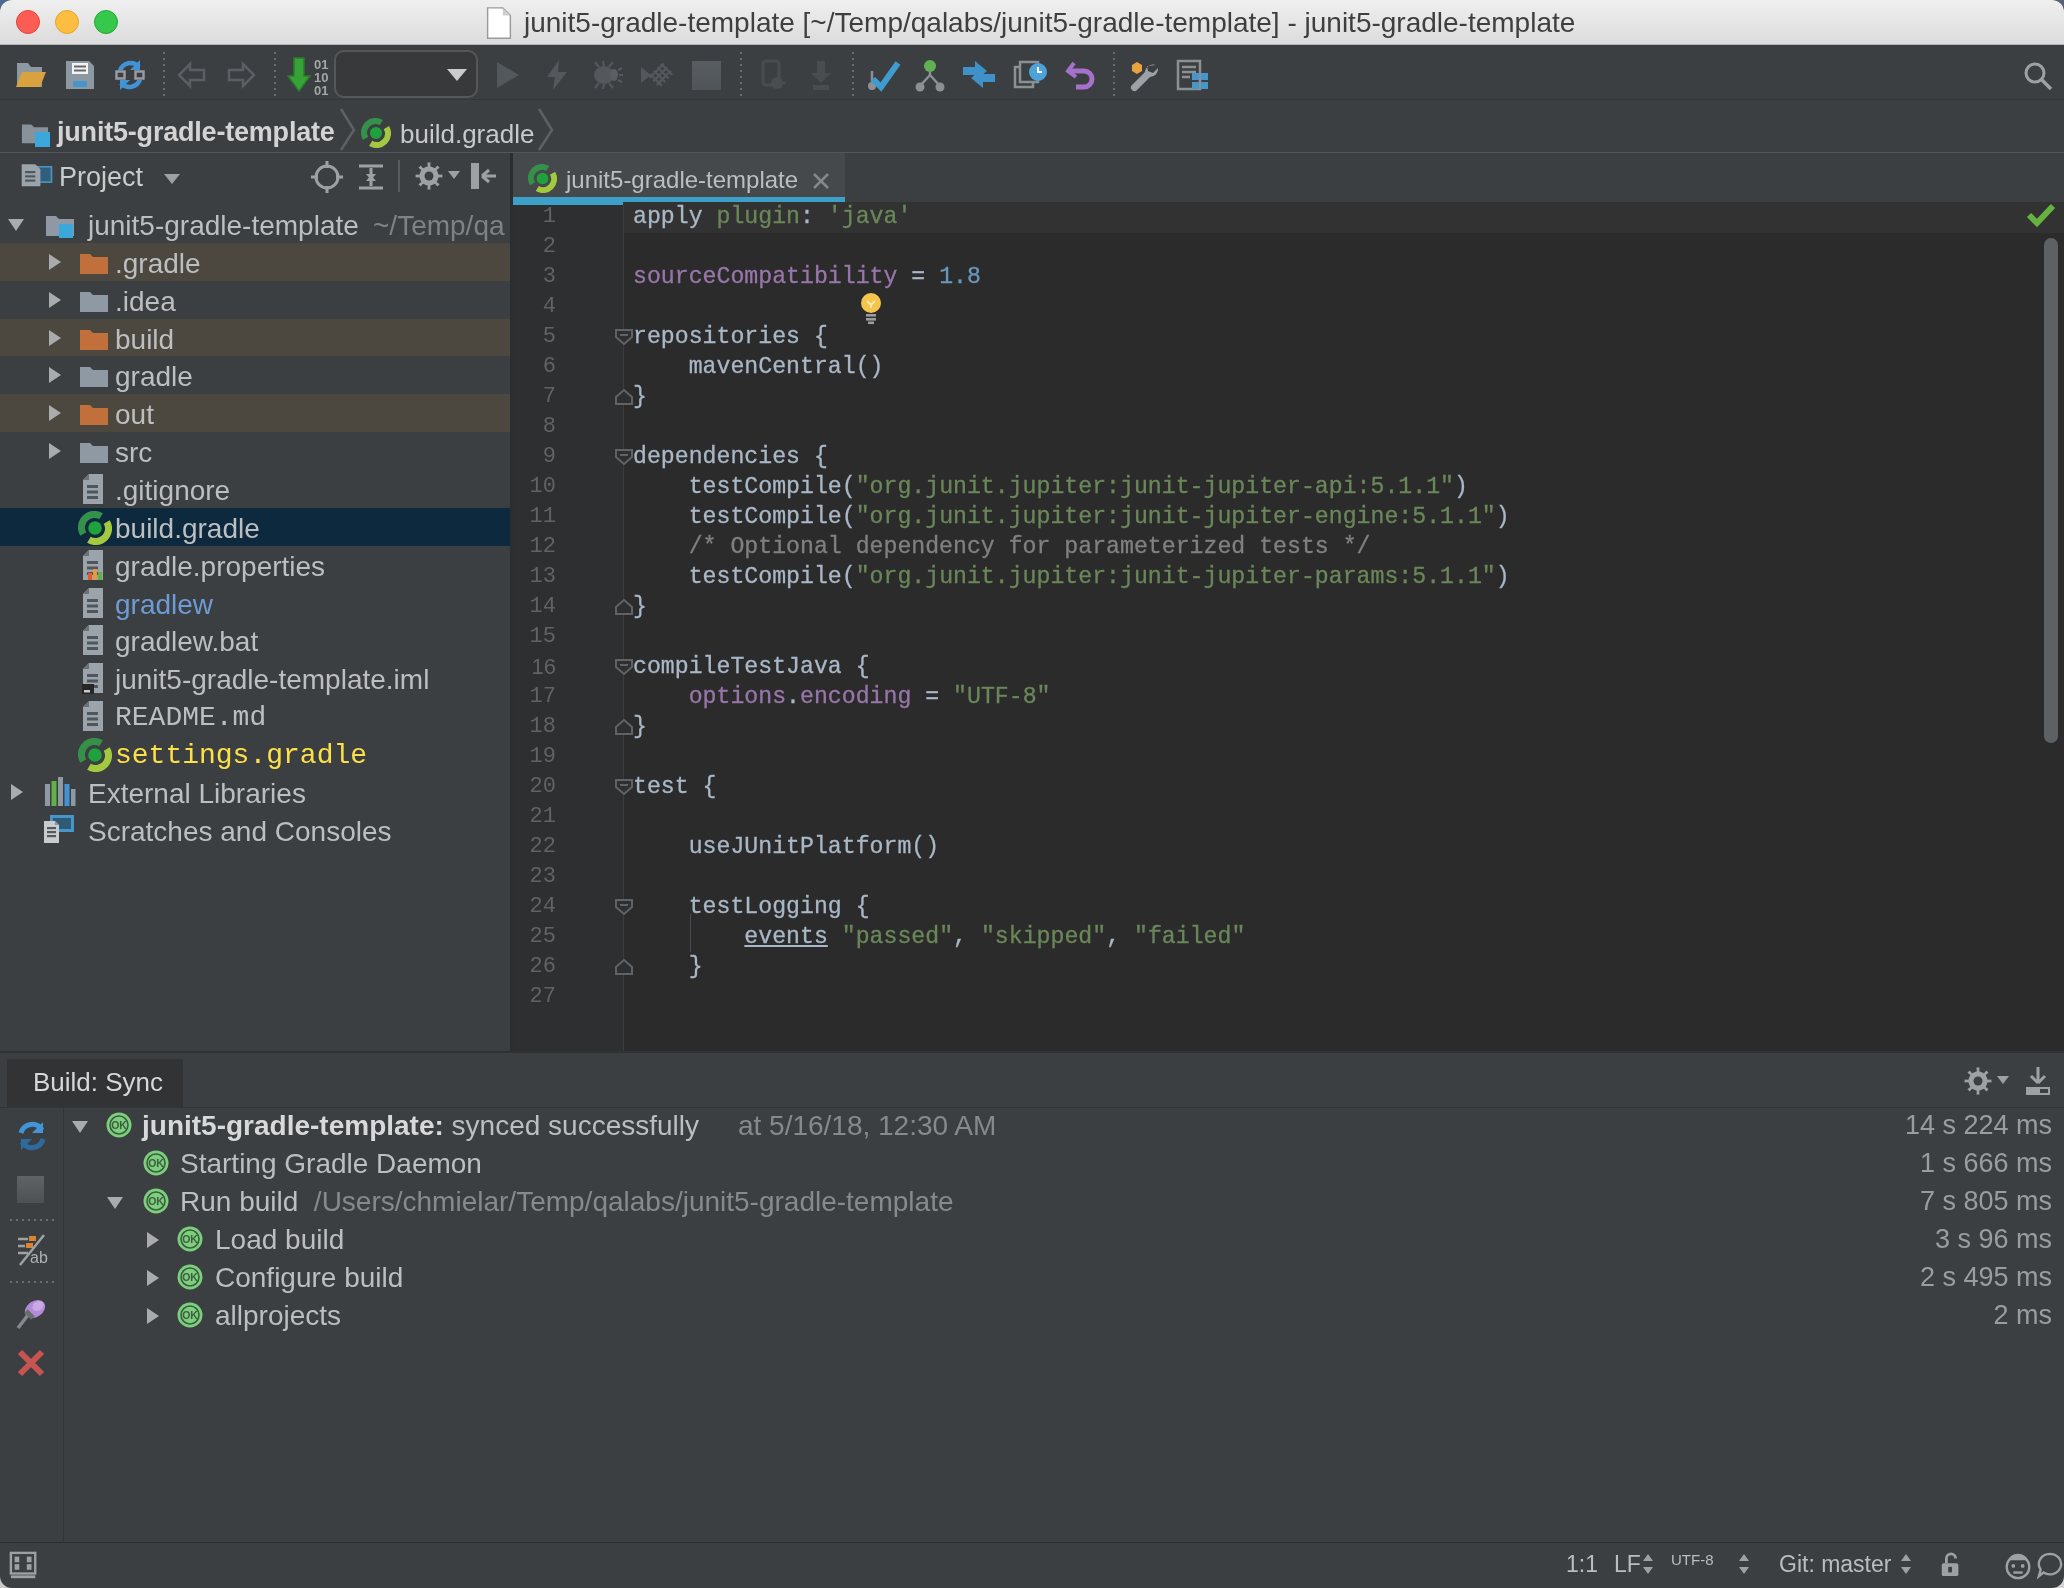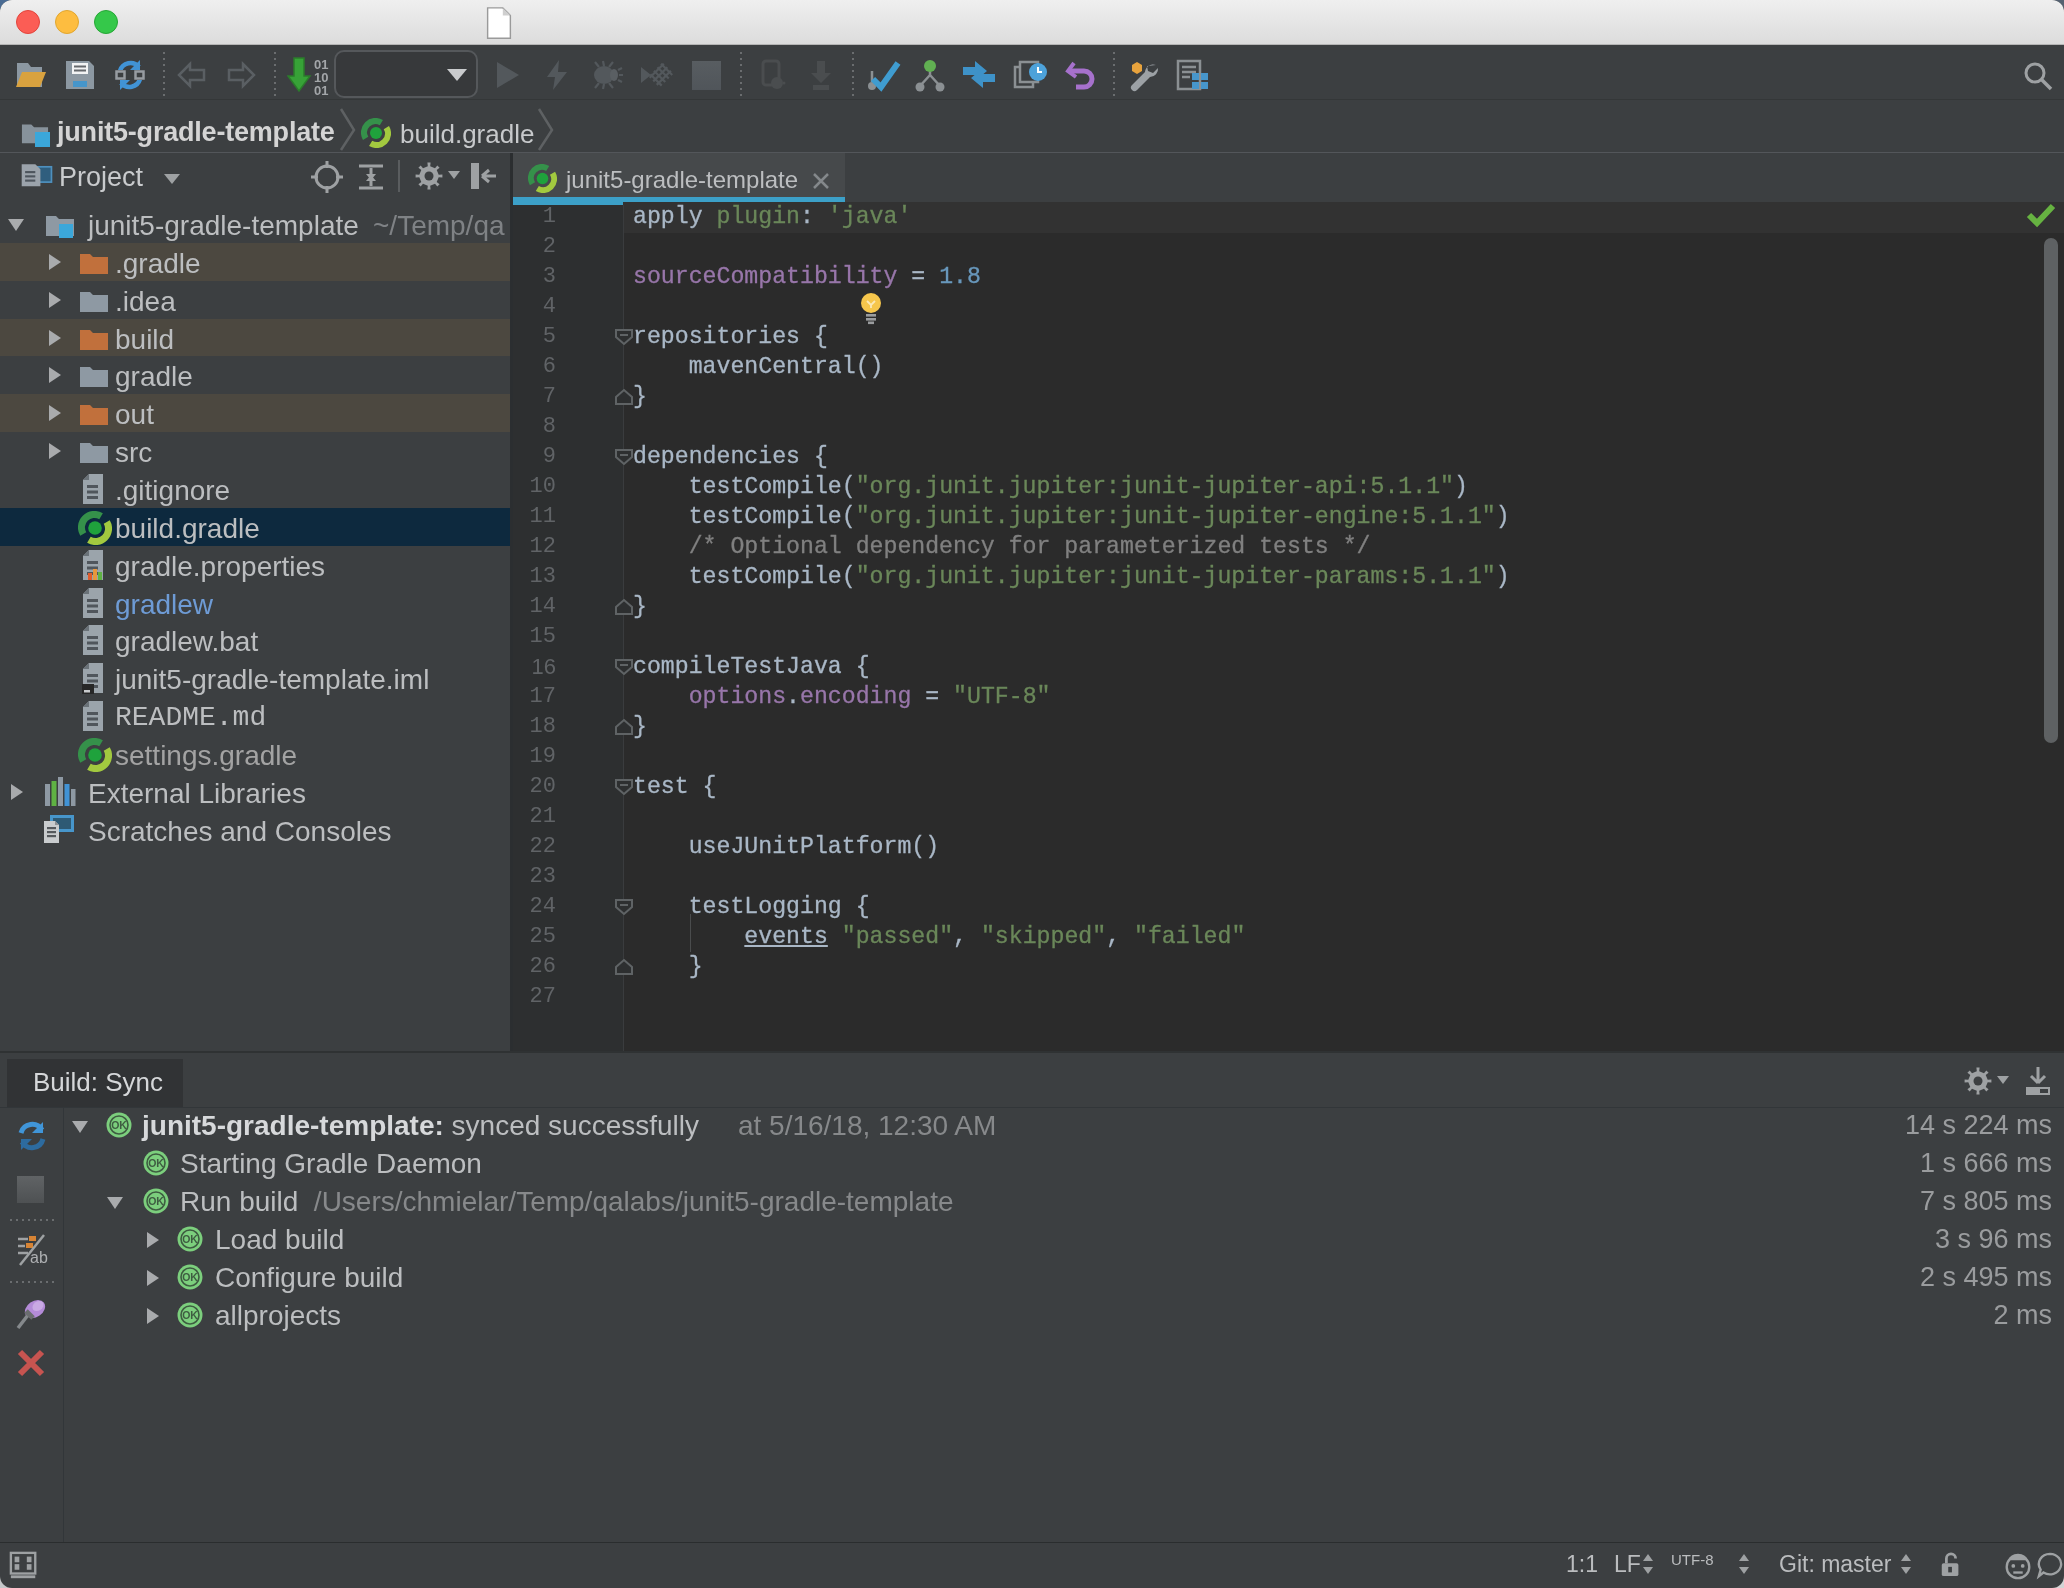--- a/index.html
+++ b/index.html
@@ -12,20 +12,21 @@
 <div class="win">
 
 <div class="abs" style="left:0;top:0;width:2064px;height:45px;background:linear-gradient(#EFEFEF,#DCDCDC);border-bottom:1px solid #B5B5B5;"></div>
 <div class="abs" style="left:16px;top:10px;width:24px;height:24px;border-radius:50%;background:#FB5D55;border:1px solid #E2443C;"></div>
 <div class="abs" style="left:55px;top:10px;width:24px;height:24px;border-radius:50%;background:#FDBD40;border:1px solid #E0A62F;"></div>
 <div class="abs" style="left:94px;top:10px;width:24px;height:24px;border-radius:50%;background:#35C84A;border:1px solid #26A636;"></div>
 <svg style="position:absolute;left:482px;top:6px;" width="34" height="36" viewBox="0 0 34 38">
       <path d="M5 2 h16 l8 8 v24 h-24 z" fill="#FFFFFF" stroke="#9A9A9A" stroke-width="1.5"></path>
       <path d="M21 2 l8 8 h-8 z" fill="#CFCFCF"></path>
     </svg>
+<div class="t" style="left:524px;top:7px;font-size:28px;color:#3F3F3F;">junit5-gradle-template [~/Temp/qalabs/junit5-gradle-template] - junit5-gradle-template</div>
 <svg style="position:absolute;left:14px;top:59px;" width="34" height="32" viewBox="0 0 34 32">
       <path d="M3 4 h11 l3 4 h11 v20 h-25 z" fill="#8C98A2"></path>
       <path d="M8 13 h24 l-6 15 h-24 z" fill="#D9A23F"></path>
     </svg>
 <svg style="position:absolute;left:64px;top:59px;" width="32" height="32" viewBox="0 0 32 32">
       <path d="M2 2 h23 l5 5 v23 h-28 z" fill="#8C98A2"></path>
       <rect x="8" y="4" width="16" height="11" fill="#F2F3F4"></rect>
       <rect x="10" y="6.5" width="12" height="2" fill="#65696D"></rect>
       <rect x="10" y="10.5" width="12" height="2" fill="#65696D"></rect>
       <rect x="9" y="22" width="14" height="6" fill="#4796CB"></rect>
@@ -301,21 +302,21 @@
       <rect x="7" y="23" width="11" height="3" fill="#50565C"></rect>
     </svg>
 <div class="t" style="left:115px;top:702.0px;font-size:28px;color:#BCBEC0;font-family:Liberation Mono, monospace;">README.md</div>
 <svg style="position:absolute;left:78px;top:737.9px;" width="34" height="34" viewBox="0 0 34 34">
       <g transform="rotate(-45 17 17)">
         <path d="M 4.4 13 A 13 13 0 0 1 29.6 13" fill="none" stroke="#35914A" stroke-width="7"></path>
         <path d="M 29.6 21 A 13 13 0 0 1 4.4 21" fill="none" stroke="#A2C93F" stroke-width="7"></path>
       </g>
       <circle cx="17" cy="17" r="6.8" fill="#1FA23C"></circle>
     </svg>
-<div class="t" style="left:115px;top:739.9px;font-size:28px;color:#a3a3a3;">settings.gradle</div>
+<div class="t" style="left:115px;top:739.9px;font-size:28px;color:#fde047;font-family:Liberation Mono, monospace;">settings.gradle</div>
 <svg style="position:absolute;left:6px;top:781.75px;" width="20" height="20" viewBox="0 0 20 20">
       <path d="M5 2 L17 10 L5 18 Z" fill="#A9ABAD"></path>
     </svg>
 <svg style="position:absolute;left:44px;top:775.75px;" width="32" height="32" viewBox="0 0 32 32">
       <rect x="1" y="8" width="5" height="22" fill="#8E99A3"></rect>
       <rect x="7.5" y="5" width="5" height="25" fill="#5FB243"></rect>
       <rect x="14" y="1" width="5" height="29" fill="#8E99A3"></rect>
       <rect x="20.5" y="8" width="5" height="22" fill="#4193D5"></rect>
       <rect x="27" y="13" width="4.5" height="17" fill="#8E99A3"></rect>
     </svg>

